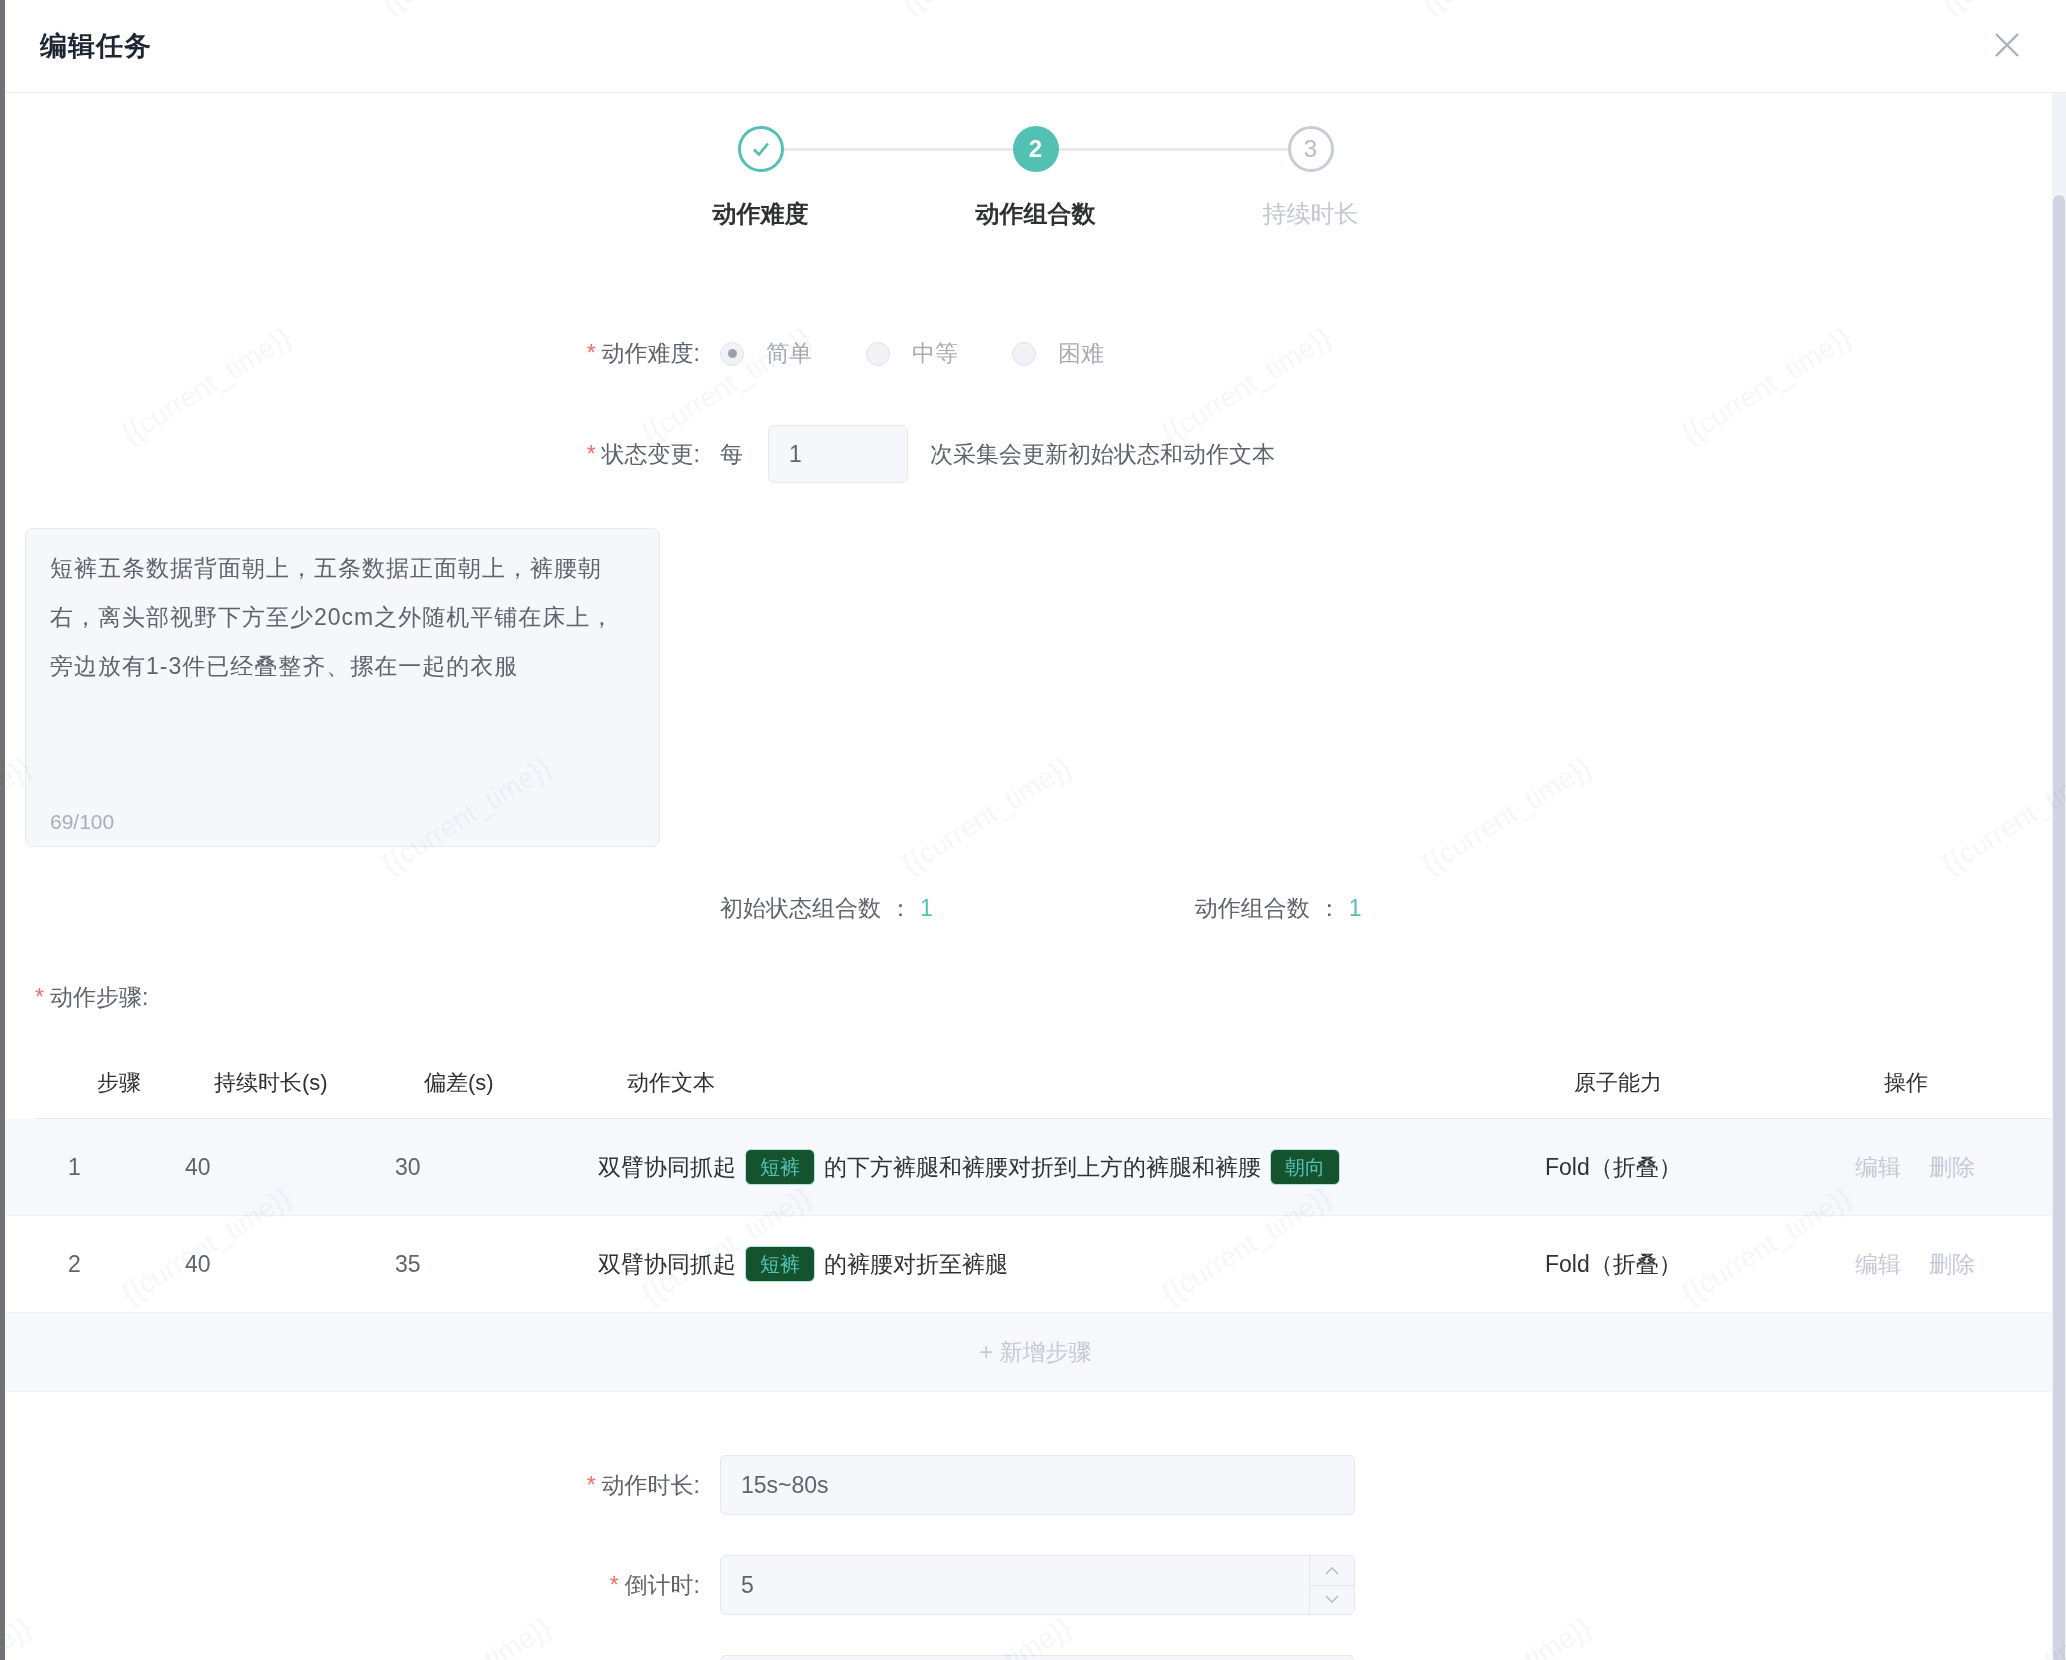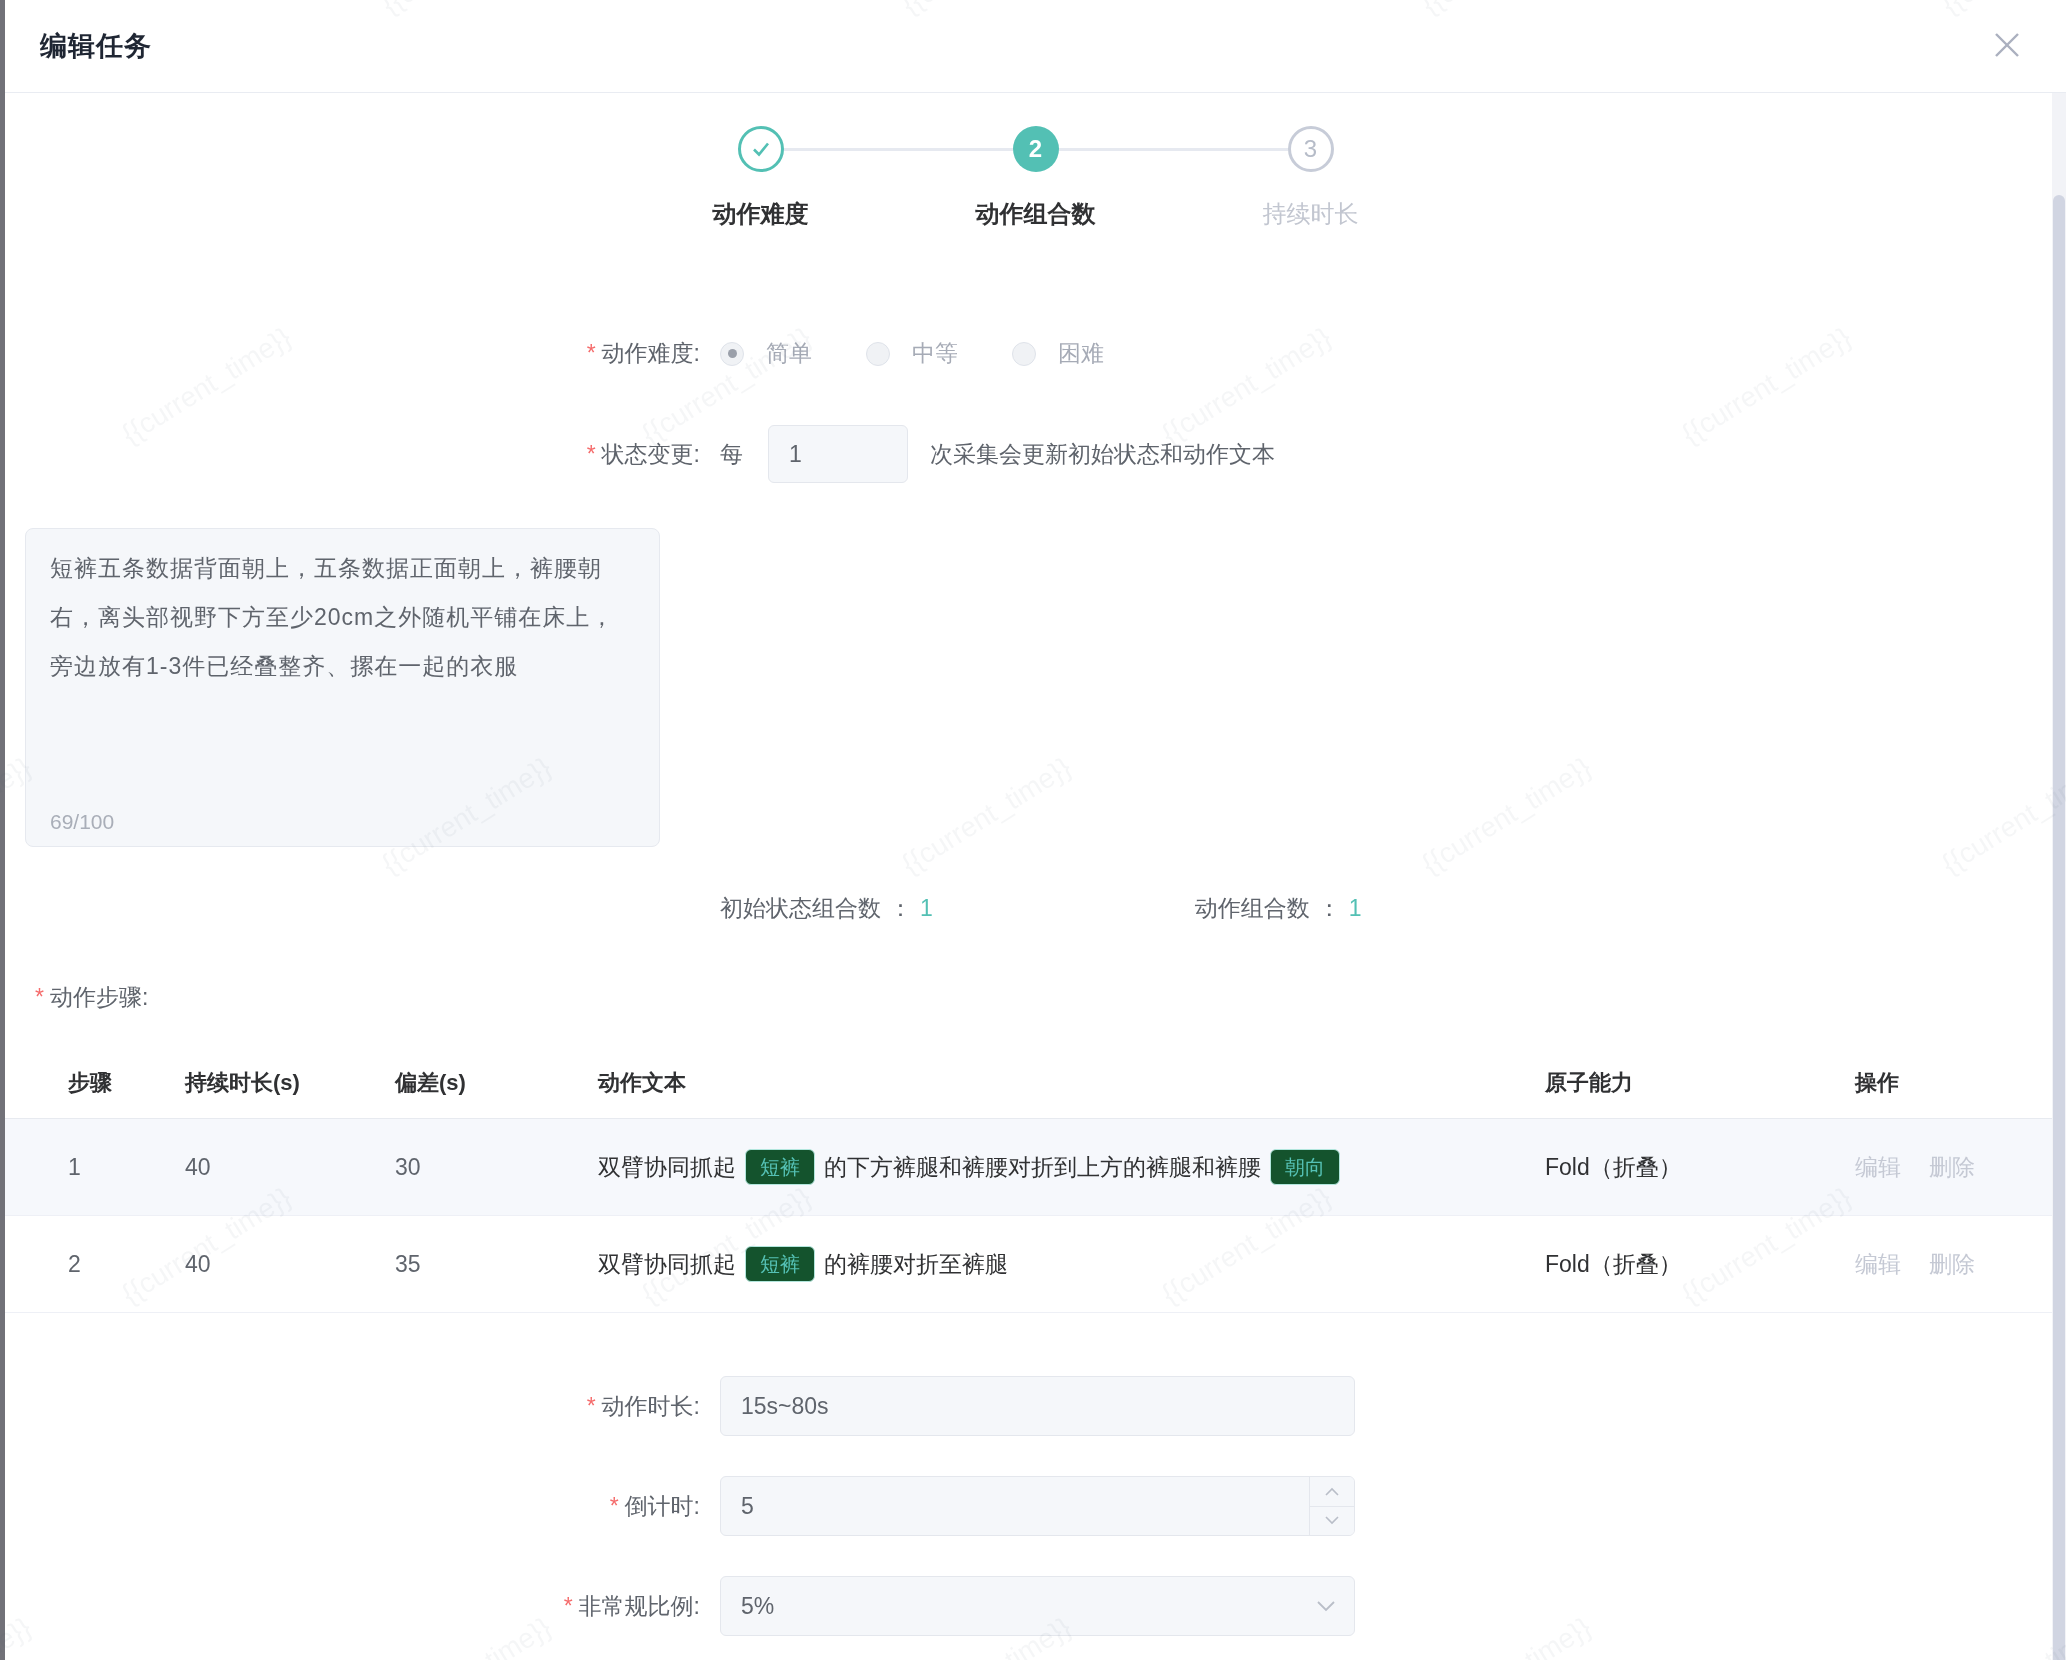--- a/index.html
+++ b/index.html
@@ -62,21 +62,21 @@
   .combo{display:flex;align-items:center;white-space:nowrap;}
   .combo .sep{margin:0 8px;}
   .combo .cval{color:#53c0b4;}
 
   
   .steps-field-label{margin:58px 0 0 30px;font-size:23px;color:#5f646c;}
 
   
   .table{margin-top:34px;width:100%;}
   .t-grid{display:grid;grid-template-columns:117px 210px 203px 947px 310px 1fr;padding-left:63px;padding-right:20px;align-items:center;box-sizing:border-box;}
-  .t-head{height:72px;font-size:22px;font-weight:700;color:#303133;border-bottom:1px solid #e7eaf0;}
+  .t-head{height:72px;font-size:22px;font-weight:400;color:#303133;border-bottom:1px solid #e7eaf0;margin-left:29px;}
   .t-row{height:97px;border-bottom:1px solid #eef0f6;font-size:23px;color:#5f646c;}
   .t-row.striped{background:#f6f8fc;}
   .t-text-cell{color:#303133;display:flex;align-items:center;white-space:nowrap;overflow:hidden;}
   .tag{display:inline-flex;align-items:center;padding:4px 14px;margin:0 9px;border-radius:6px;background:#14532d;border:1px solid #b2e6dd;color:#55c1b5;font-size:20px;line-height:1.3;flex:none;}
   .t-ability{color:#303133;}
   .t-ops span{color:#c5c9d4;margin-right:28px;cursor:not-allowed;}
   .add-row{height:78px;background:#f6f8fc;border-bottom:1px solid #eef0f6;display:flex;align-items:center;justify-content:center;font-size:23px;color:#c5c9d4;cursor:not-allowed;}
 
   
   .in-wide{width:635px;height:60px;}
@@ -226,20 +226,21 @@
           <div>35</div>
           <div class="t-text-cell">
             <span>双臂协同抓起</span>
             <span class="tag">短裤</span>
             <span>的裤腰对折至裤腿</span>
           </div>
           <div class="t-ability">Fold（折叠）</div>
           <div class="t-ops"><span>编辑</span><span>删除</span></div>
         </div>
       </div>
+    <div class="add-row">+ 新增步骤</div>
   </div>
 
   <div class="frow mt63">
     <div class="flabel"><span class="star">*</span><span>动作时长:</span></div>
     <div class="fctrl">
       <div class="dis-input in-wide">
           <span>15s~80s</span>
         </div>
     </div>
   </div>

